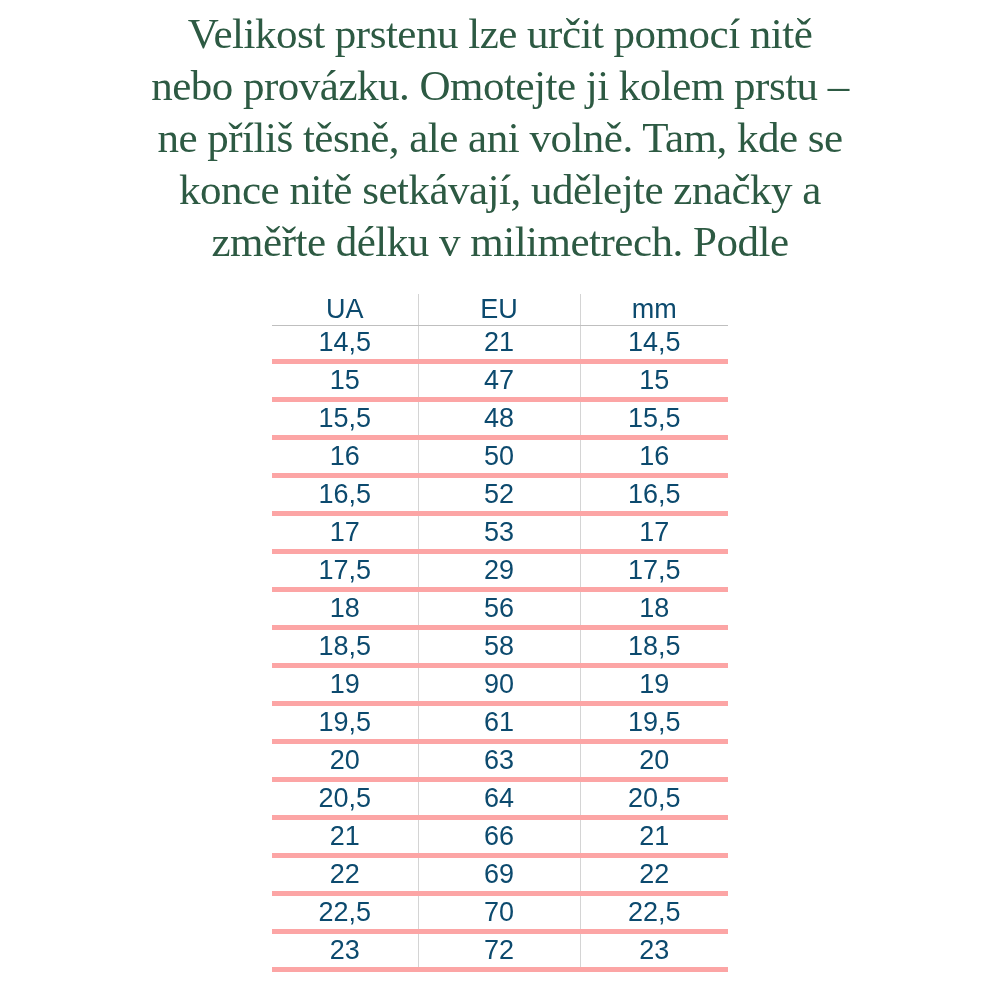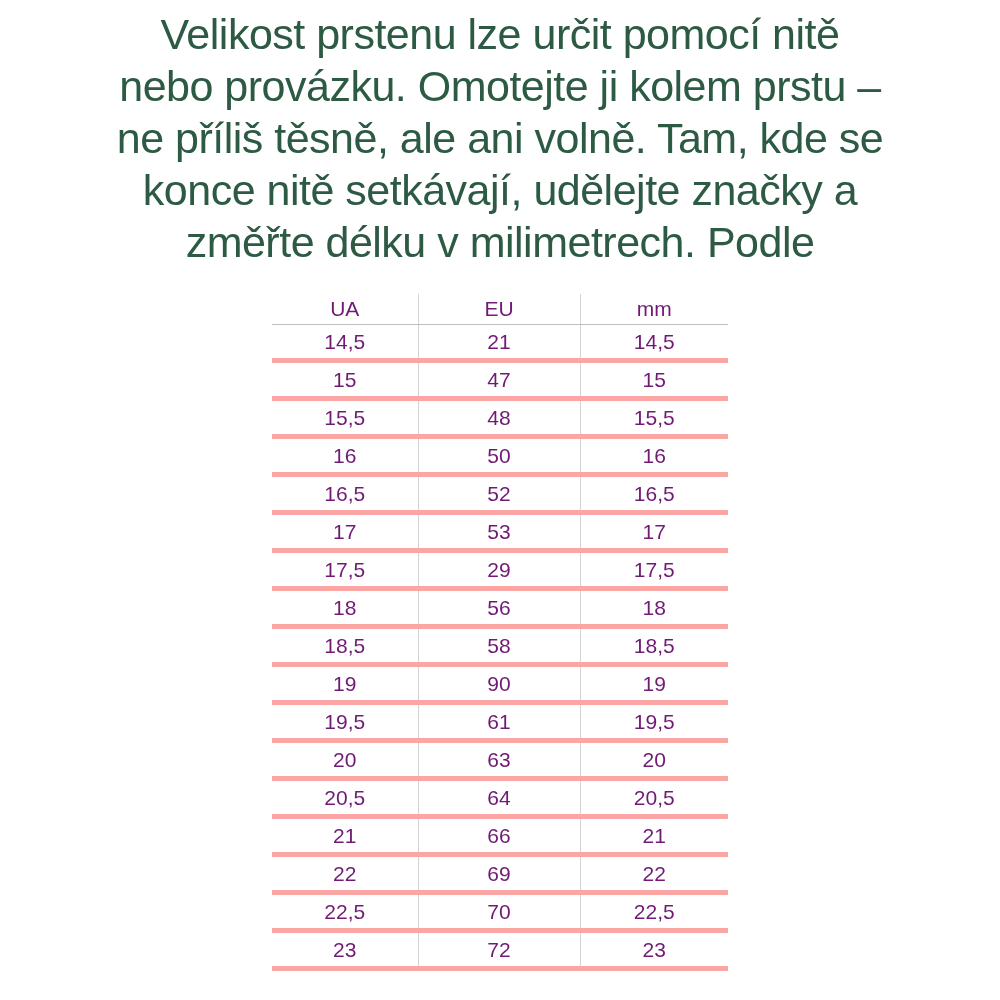--- a/index.html
+++ b/index.html
@@ -9,37 +9,37 @@
   }
   body {
     width: 1000px;
     height: 1000px;
     overflow: hidden;
     font-family: "Liberation Sans", sans-serif;
   }
   .intro {
     padding-top: 8px;
     text-align: center;
-    font-family: Liberation Sans, sans-serif;
+    font-family: Liberation Serif, serif;
     color: #2d5a43;
     font-size: 43px;
     line-height: 52px;
     letter-spacing: -0.5px;
   }
   .intro .line {
     white-space: nowrap;
   }
   table.size-table {
     width: 456px;
     margin: 26px auto 0 auto;
     border-collapse: collapse;
     table-layout: fixed;
     font-family: "Liberation Sans", sans-serif;
-    font-size: 21px;
-    color: #701a75;
+    font-size: 27px;
+    color: #0c4a6e;
     text-align: center;
   }
   table.size-table col.c1 { width: 146px; }
   table.size-table col.c2 { width: 162px; }
   table.size-table col.c3 { width: 148px; }
   table.size-table th {
     font-weight: normal;
     height: 30px;
     padding: 0;
     border-bottom: 1px solid #bfbfbf;

